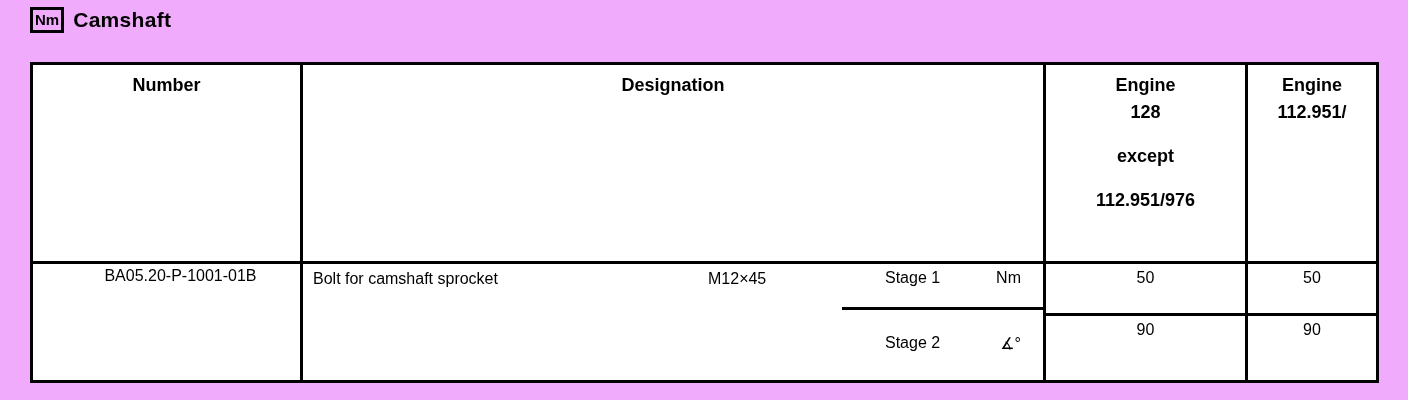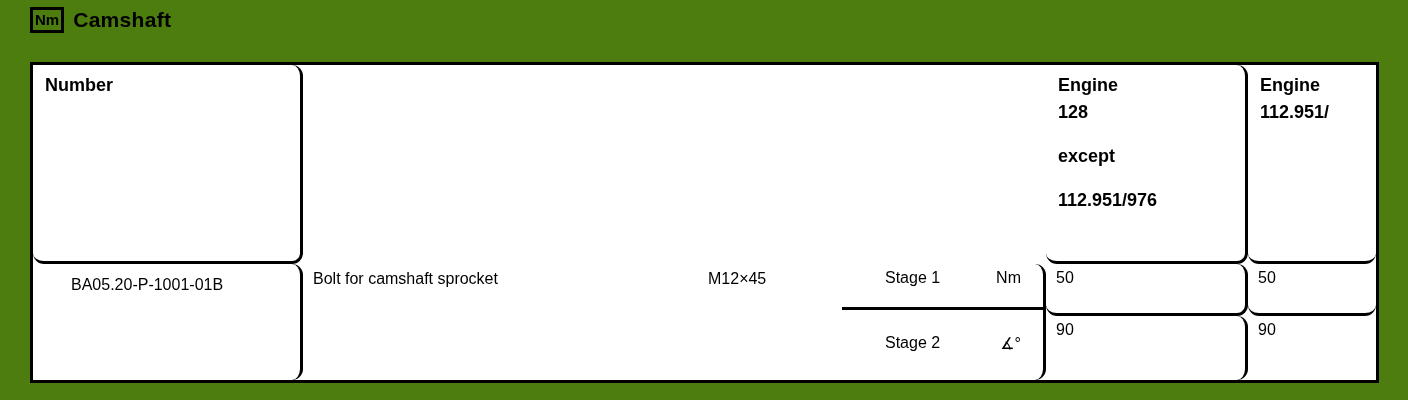--- a/index.html
+++ b/index.html
@@ -6,22 +6,23 @@
     margin: 0;
     padding: 0;
     background: #ffffff;
     font-family: "Liberation Sans", sans-serif;
     color: #000000;
   }
   .page {
     position: relative;
     width: 1408px;
     height: 400px;
-    background: #4d7c0f;
+    background: #f0abfc;
     overflow: hidden;
+    text-align: center;
   }
 
   
   .doc-header {
     position: absolute;
     left: 30px;
     top: 7px;
     display: flex;
     align-items: center;
     gap: 9px;
@@ -47,21 +48,21 @@
     top: 62px;
     width: 1349px;
     height: 321px;
     box-sizing: border-box;
     border: 3px solid #000;
     display: grid;
     grid-template-columns: 270px 743px 202px 1fr;
     grid-template-rows: 199px 52px 1fr;
     background: #fff;
   }
-  .cell { box-sizing: border-box; overflow: hidden; border-radius: 11px; }
+  .cell { box-sizing: border-box; overflow: hidden; }
   .b-r { border-right: 3px solid #000; }
   .b-b { border-bottom: 3px solid #000; }
 
   .r1c1 { grid-area: 1 / 1; }
   .r1c2 { grid-area: 1 / 2; }
   .r1c3 { grid-area: 1 / 3; }
   .r1c4 { grid-area: 1 / 4; }
   .rdc1 { grid-area: 2 / 1 / 4 / 2; }
   .rdc2 { grid-area: 2 / 2 / 4 / 3; }
   .r2c3 { grid-area: 2 / 3; }
@@ -72,21 +73,21 @@
   .th {
     font-weight: bold;
     font-size: 18px;
     line-height: 27px;
     padding: 7px 12px;
   }
   .gap-top { margin-top: 17px; }
 
   .td {
     font-size: 16px;
-    padding: 12px 10px;
+    padding: 3px 10px;
     margin-left: 28px;
   }
 
   
   .desig-cell { position: relative; }
   .desig-text {
     position: absolute;
     left: 10px;
     top: 6px;
     font-size: 16px;
@@ -135,20 +136,21 @@
 
   <div class="doc-header">
     <span class="nm-badge">Nm</span>
     <span class="doc-title">Camshaft</span>
   </div>
 
   <div class="spec-table">
 
     <div class="cell th b-r b-b r1c1">Number</div>
 
+    <div class="cell th b-r b-b r1c2">Designation</div>
 
     <div class="cell th b-r b-b r1c3">
       <div>Engine</div>
       <div>128</div>
       <div class="gap-top">except</div>
       <div class="gap-top">112.951/976</div>
     </div>
 
     <div class="cell th b-b r1c4">
       <div>Engine</div>

